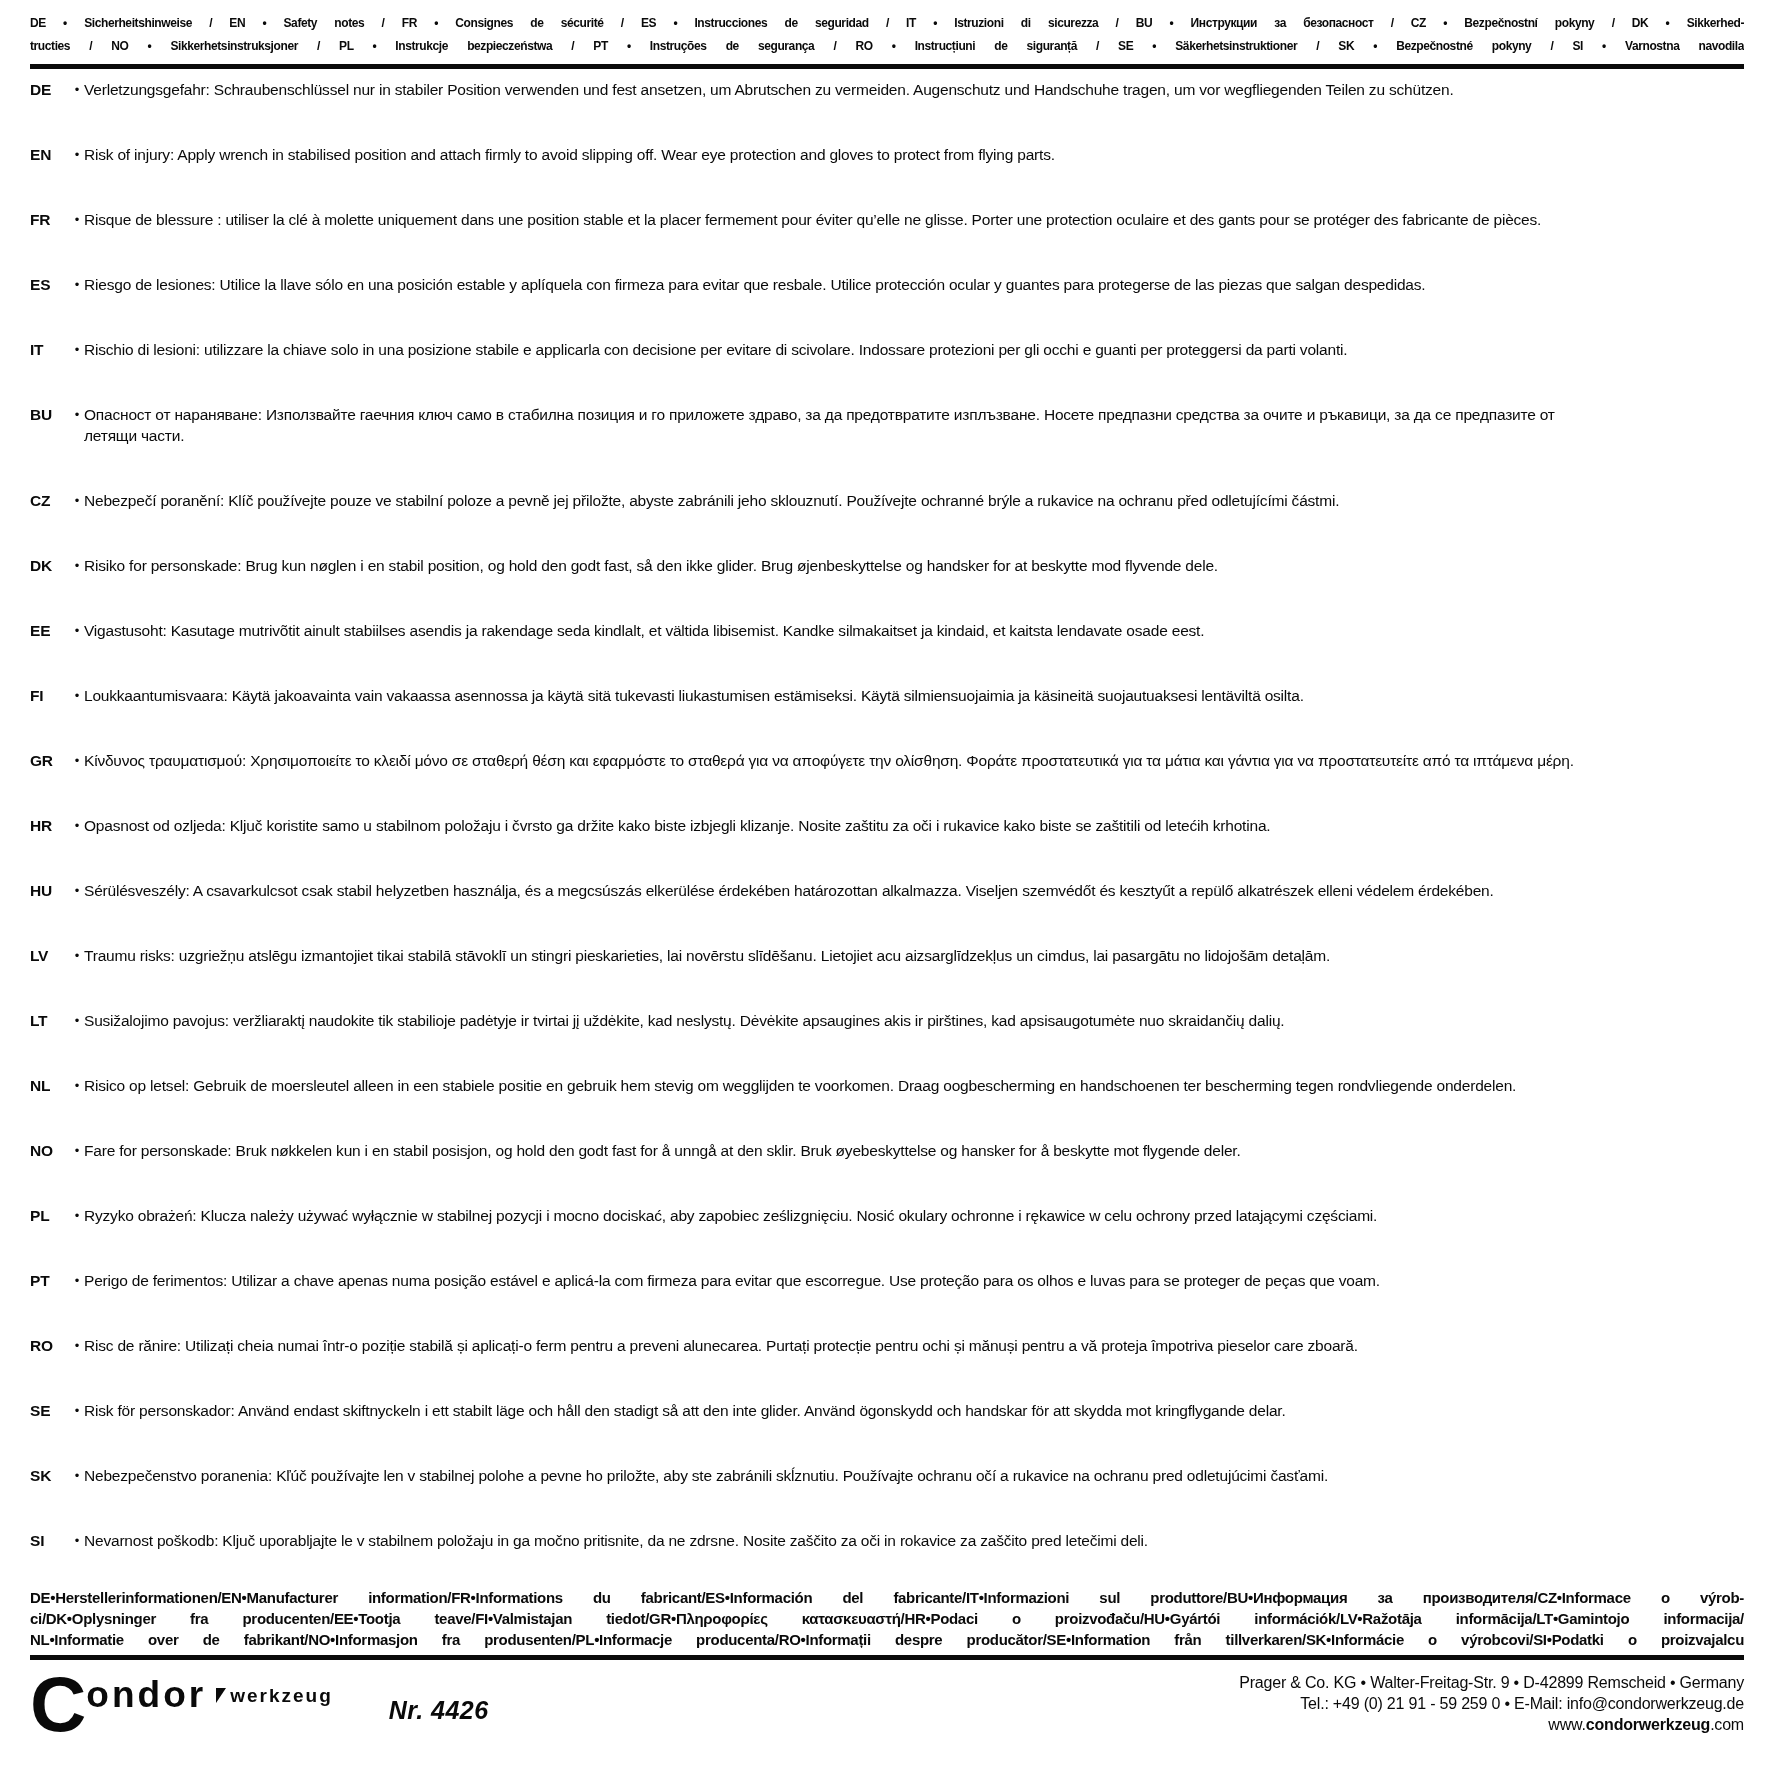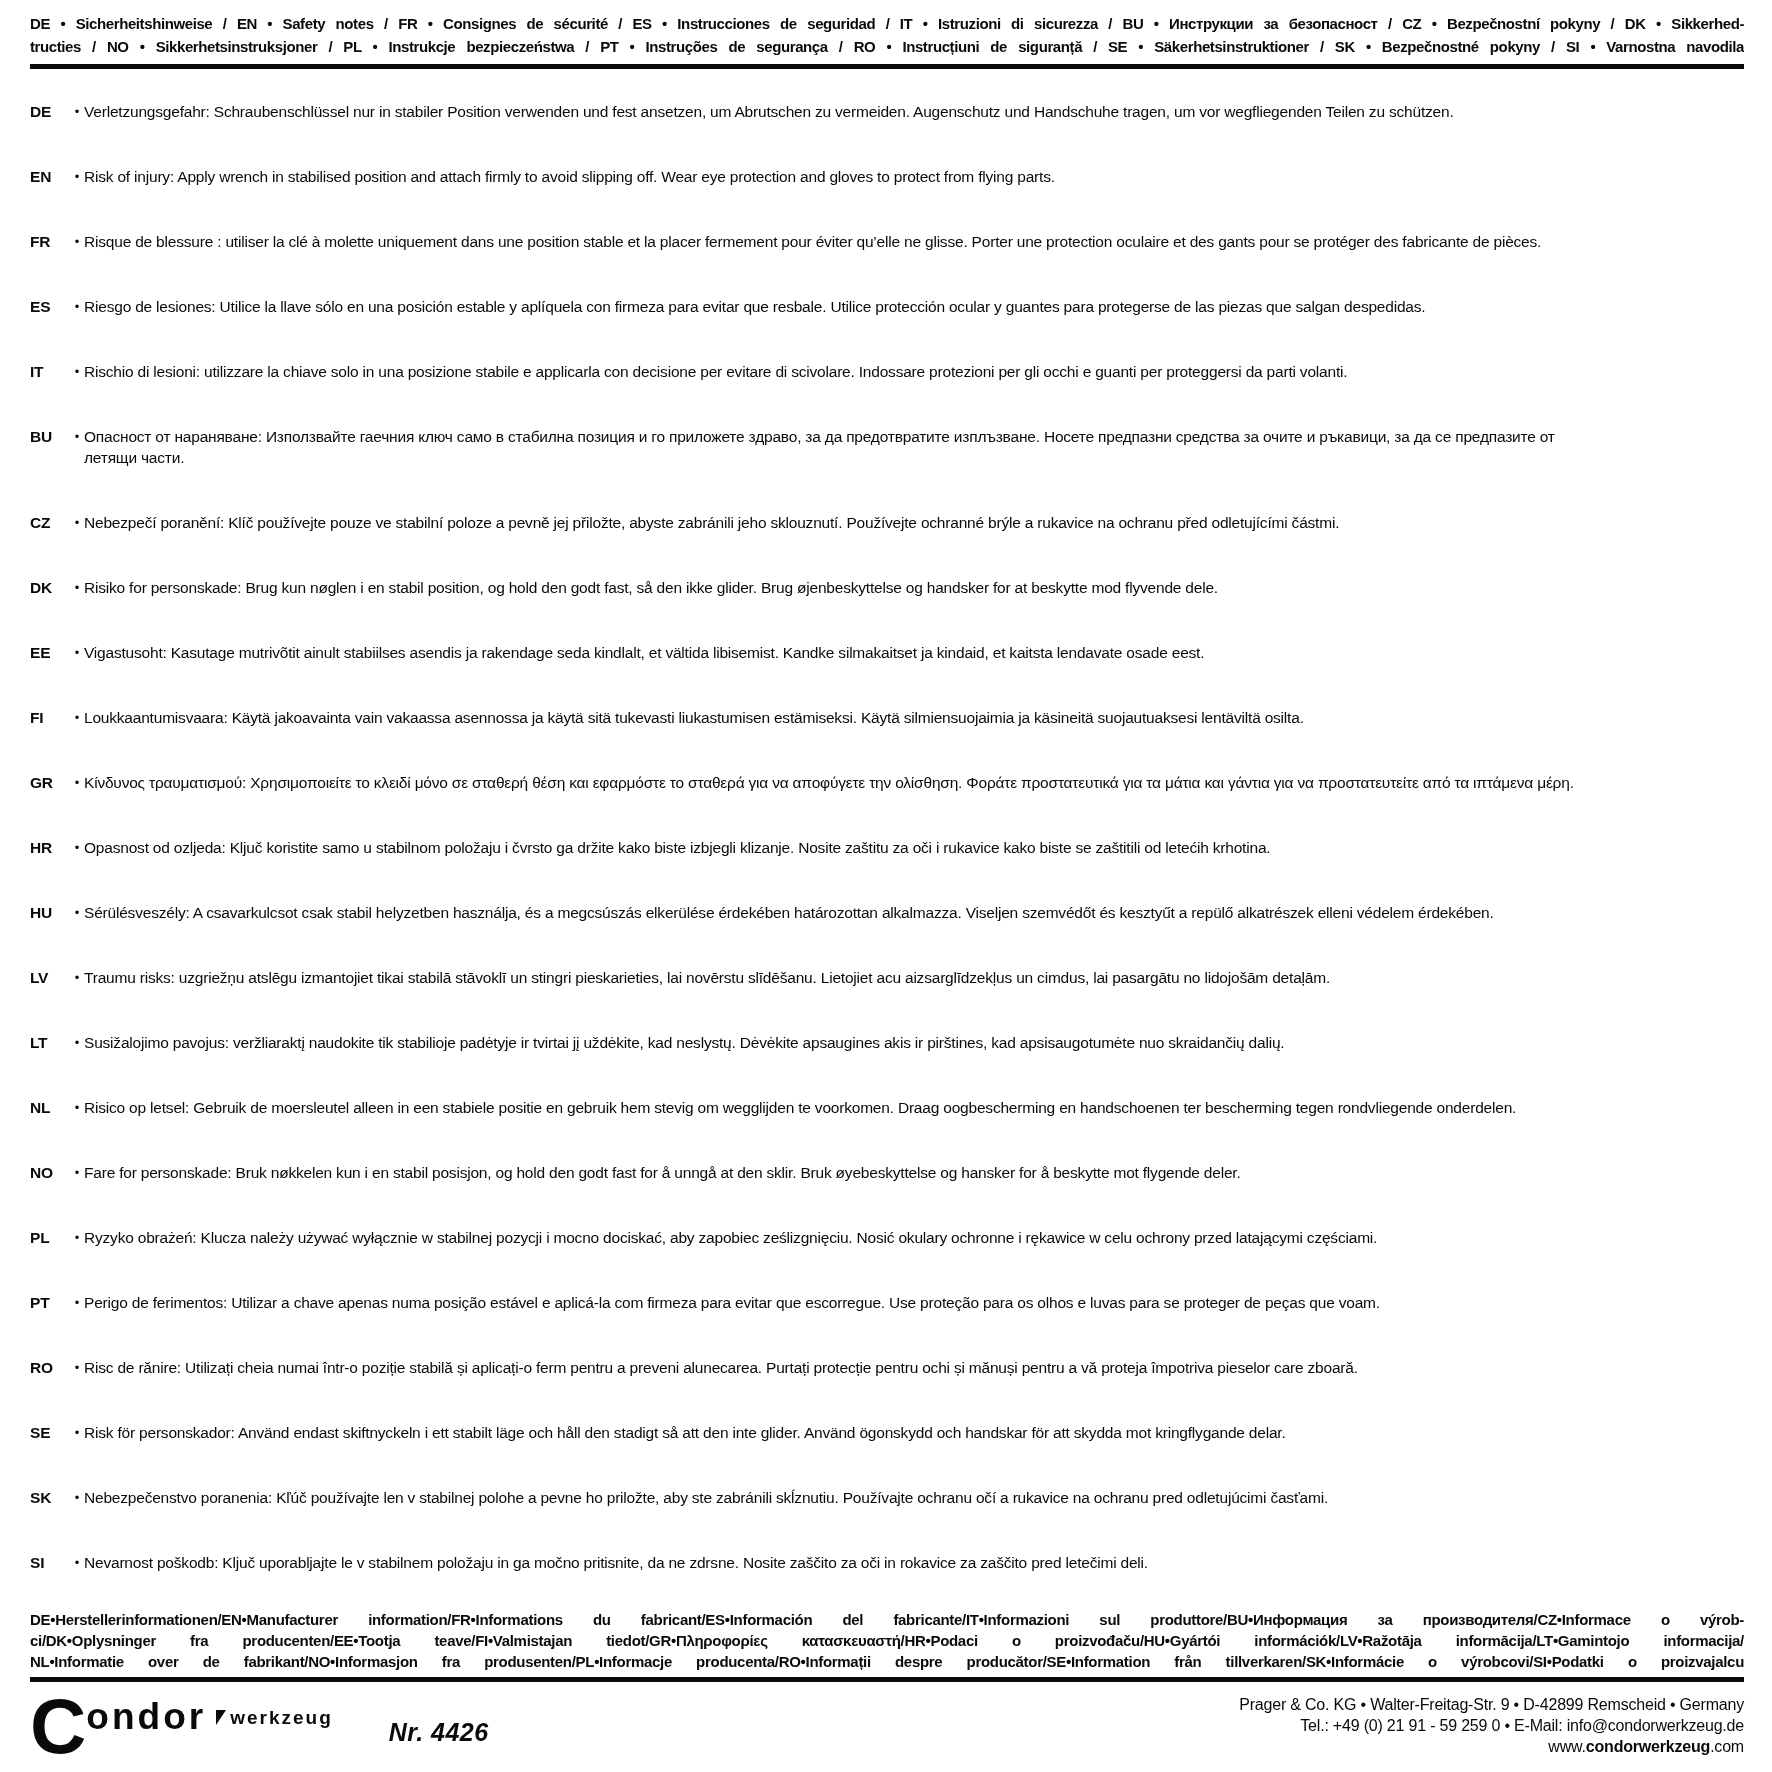--- a/index.html
+++ b/index.html
@@ -5,29 +5,29 @@
   html,body { margin:0; padding:0; }
   body {
     width:1772px; height:1772px; overflow:hidden;
     background:#ffffff; color:#0a0a0a;
     font-family:"Liberation Sans","DejaVu Sans",sans-serif;
   }
   .page { padding:12px 28px 0 30px; }
 
   
   .header-line {
-    font-weight:bold; font-size:15px; line-height:23px;
+    font-weight:bold; font-size:12px; line-height:23px;
     letter-spacing:-0.4px;
     text-align:justify; text-align-last:justify;
     white-space:nowrap; overflow:hidden;
   }
   .header-rule { border:0; border-top:5px solid #0a0a0a; margin:6px 0 0 0; }
 
   
-  .notes-list { margin-top:32px; }
+  .notes-list { margin-top:10px; }
   .entry {
     display:grid; grid-template-columns:40px 14px 1fr;
     font-size:15.5px; line-height:21px; letter-spacing:-0.2px;
     margin-bottom:44px;
   }
   .entry:last-child { margin-bottom:0; }
   .entry .code { font-weight:bold; }
   .entry .bullet { text-align:center; font-size:13px; }
   .entry .text { white-space:pre-line; }
 

